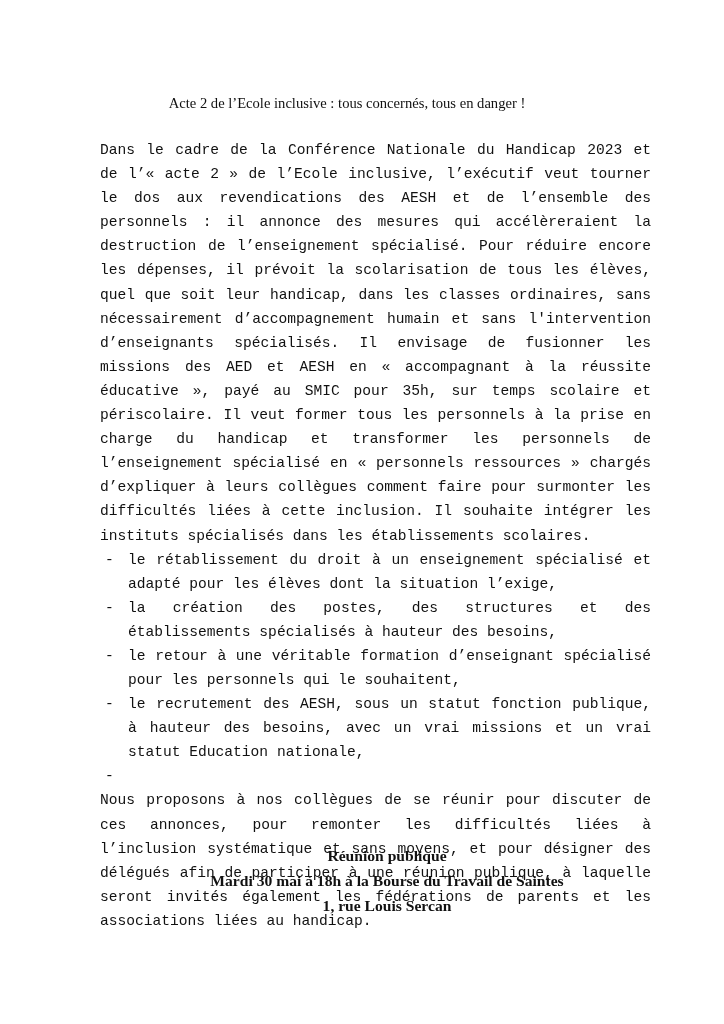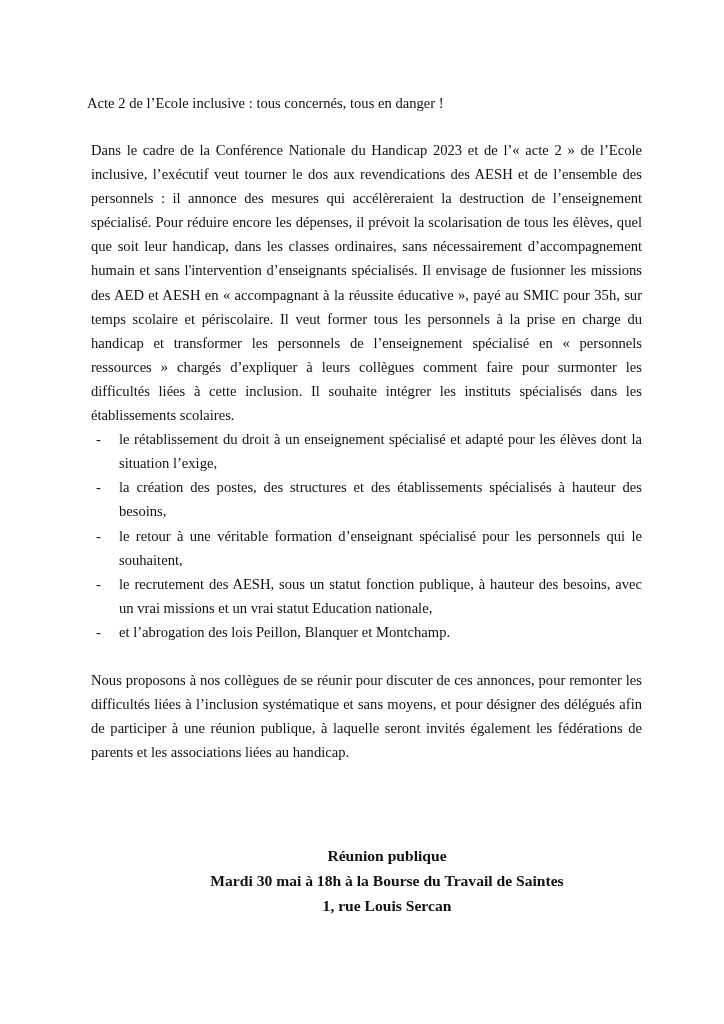--- a/index.html
+++ b/index.html
@@ -1,22 +1,22 @@
 <!DOCTYPE html>
 <html><head>
 <meta charset="utf-8">
 <style>
   html, body { margin: 0; padding: 0; background: #ffffff; }
   body { width: 724px; height: 1024px; overflow: hidden; position: relative;
          font-family: "Liberation Serif", serif; color: #111; }
   .page { position: absolute; left: 87px; top: 0; width: 551px; }
-  .title { position: absolute; top: 91px; left: 0; width: 520px; text-align: left;
+  .title { position: absolute; top: 91px; left: 0; width: 520px; text-align: center;
            font-size: 14.6px; line-height: 24px; }
-  .body { position: absolute; top: 138px; left: 4px; width: 551px; font-size: 14.6px;
-          line-height: 24.1px; text-align: justify; }
+  .body { position: absolute; top: 138px; left: 13px; width: 551px; font-size: 14.6px;
+          line-height: 24.1px; text-align: justify; font-family: Liberation Mono, monospace; }
   .body p { margin: 0; }
   .list { margin: 0; padding: 0; list-style: none; }
   .list li { position: relative; padding-left: 28px; text-align: justify; }
   .list li .dash { position: absolute; left: 5px; top: 0; }
   .spacer { height: 24px; }
   .footer { position: absolute; top: 843px; left: 0; width: 640px; text-align: center;
             font-weight: bold; font-size: 15.6px; line-height: 25px; }
   .footer div { margin-left: -40px; }
 </style>
 </head>
@@ -25,21 +25,21 @@
 <div class="page">
   <div class="title">Acte 2 de l’Ecole inclusive : tous concernés, tous en danger !</div>
 
   <div class="body">
     <p>Dans le cadre de la Conférence Nationale du Handicap 2023 et de l’« acte 2 » de l’Ecole inclusive, l’exécutif veut tourner le dos aux revendications des AESH et de l’ensemble des personnels : il annonce des mesures qui accélèreraient la destruction de l’enseignement spécialisé. Pour réduire encore les dépenses, il prévoit la scolarisation de tous les élèves, quel que soit leur handicap, dans les classes ordinaires, sans nécessairement d’accompagnement humain et sans l'intervention d’enseignants spécialisés. Il envisage de fusionner les missions des AED et AESH en « accompagnant à la réussite éducative », payé au SMIC pour 35h, sur temps scolaire et périscolaire. Il veut former tous les personnels à la prise en charge du handicap et transformer les personnels de l’enseignement spécialisé en « personnels ressources » chargés d’expliquer à leurs collègues comment faire pour surmonter les difficultés liées à cette inclusion. Il souhaite intégrer les instituts spécialisés dans les établissements scolaires.</p>
     <ul class="list">
       <li><span class="dash">-</span><span>le rétablissement du droit à un enseignement spécialisé et adapté pour les élèves dont la situation l’exige,</span></li>
       <li><span class="dash">-</span><span>la création des postes, des structures et des établissements spécialisés à hauteur des besoins,</span></li>
       <li><span class="dash">-</span><span>le retour à une véritable formation d’enseignant spécialisé pour les personnels qui le souhaitent,</span></li>
       <li><span class="dash">-</span><span>le recrutement des AESH, sous un statut fonction publique, à hauteur des besoins, avec un vrai missions et un vrai statut Education nationale,</span></li>
-      <li><span class="dash">-</span><span>et l’abrogation des lois Peillon, Blanquer et Montchamp.</span></li>
+      <li><span class="dash">-</span></li>
     </ul>
     <div class="spacer"></div>
     <p>Nous proposons à nos collègues de se réunir pour discuter de ces annonces, pour remonter les difficultés liées à l’inclusion systématique et sans moyens, et pour désigner des délégués afin de participer à une réunion publique, à laquelle seront invités également les fédérations de parents et les associations liées au handicap.</p>
   </div>
 
   <div class="footer">
     <div>Réunion publique</div>
     <div>Mardi 30 mai à 18h à la Bourse du Travail de Saintes</div>
     <div>1, rue Louis Sercan</div>
   </div>

